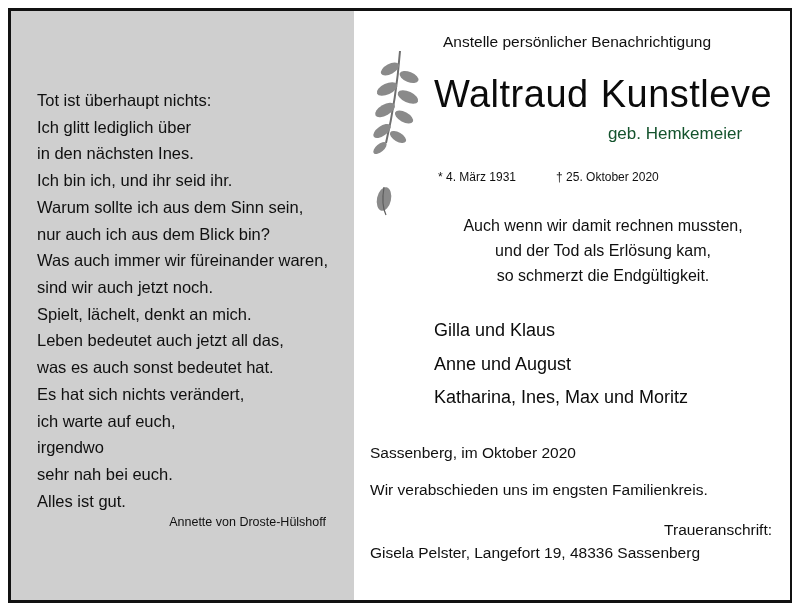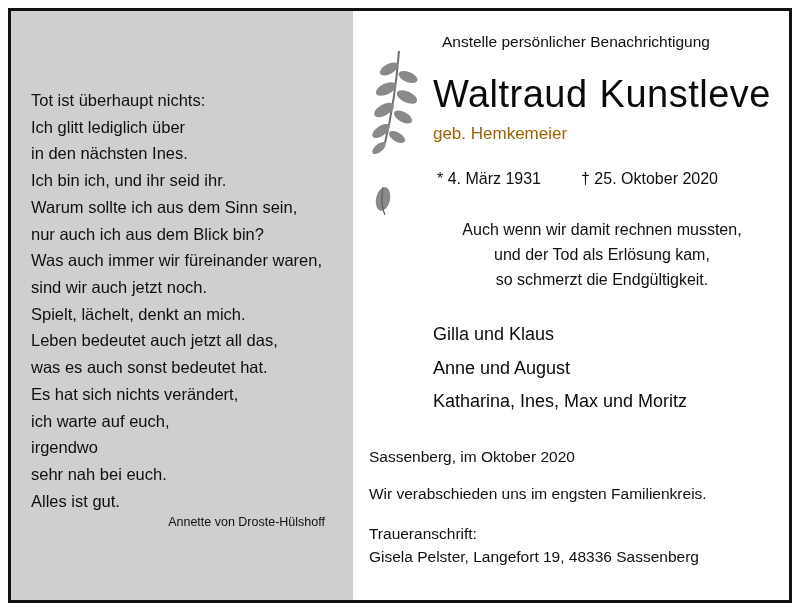--- a/index.html
+++ b/index.html
@@ -28,21 +28,21 @@
     border: 3px solid #111111;
     background: #ffffff;
     display: flex;
     flex-direction: row;
   }
   
   .left-panel {
     width: 360px;
     background: #cfcfcf;
     box-sizing: border-box;
-    padding: 38px 26px 16px 20px;
+    padding: 38px 26px 16px 26px;
     position: relative;
   }
   .poem {
     font-size: 16.5px;
     line-height: 1.62;
     color: #101010;
     padding-top: 38px;
   }
   .poem div {
     white-space: nowrap;
@@ -76,29 +76,29 @@
     color: #0b0b0b;
     letter-spacing: 0.5px;
     white-space: nowrap;
   }
   .deceased-name .gap {
     display: inline-block;
     width: 12px;
   }
   .maiden-name {
     font-size: 17px;
-    color: #a16207;
-    text-align: left;
+    color: #14532d;
+    text-align: right;
     margin-top: 8px;
     padding-right: 30px;
   }
   .dates {
     margin-top: 26px;
     padding-left: 70px;
-    font-size: 16px;
+    font-size: 12px;
     color: #101010;
     white-space: nowrap;
   }
   .dates .birth { margin-right: 40px; }
   .verse {
     margin-top: 30px;
     padding-left: 66px;
     font-size: 16px;
     line-height: 1.55;
     color: #101010;
@@ -114,21 +114,21 @@
   }
   .survivors div { white-space: nowrap; }
   .footer {
     margin-top: 28px;
     padding-left: 2px;
     font-size: 15.5px;
     line-height: 1.45;
     color: #101010;
   }
   .footer .spaced { margin-top: 14px; }
-  .footer .addr-block { margin-top: 18px; }
+  .footer .addr-block { margin-top: 18px; text-align: right; }
   
   .branch {
     position: absolute;
     left: 6px;
     top: 36px;
     width: 80px;
     height: 190px;
     pointer-events: none;
   }
 </style>

